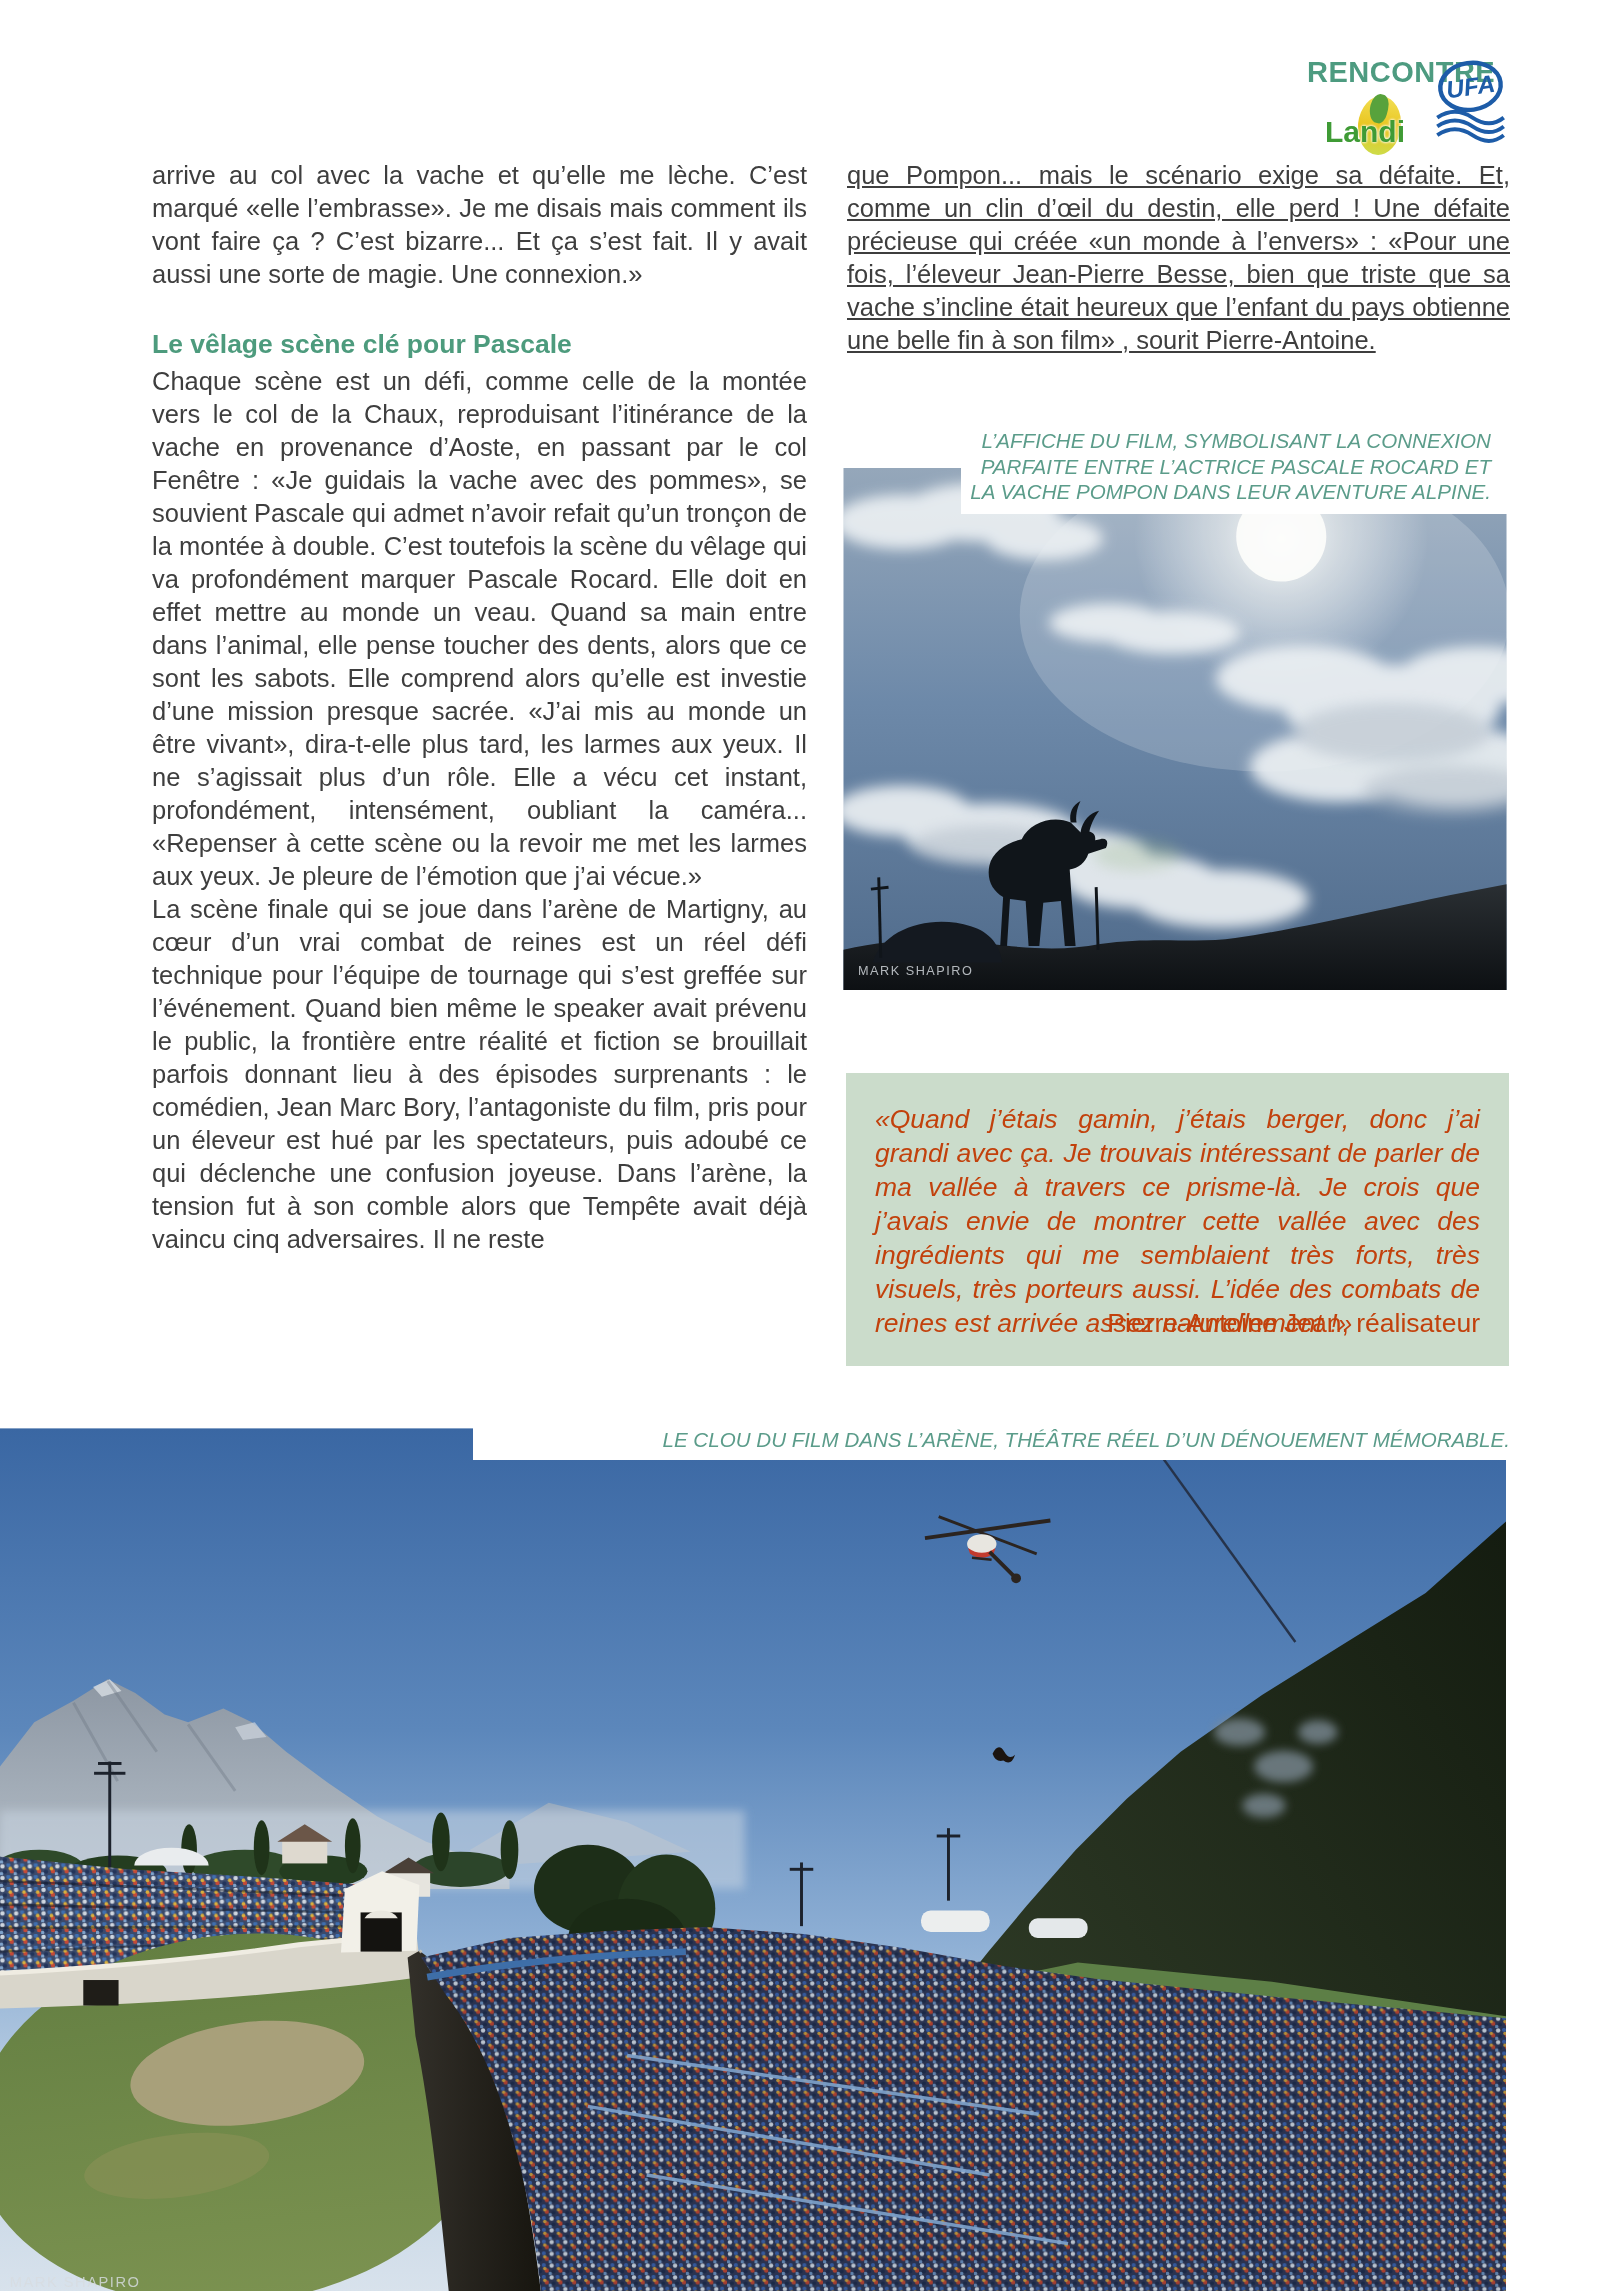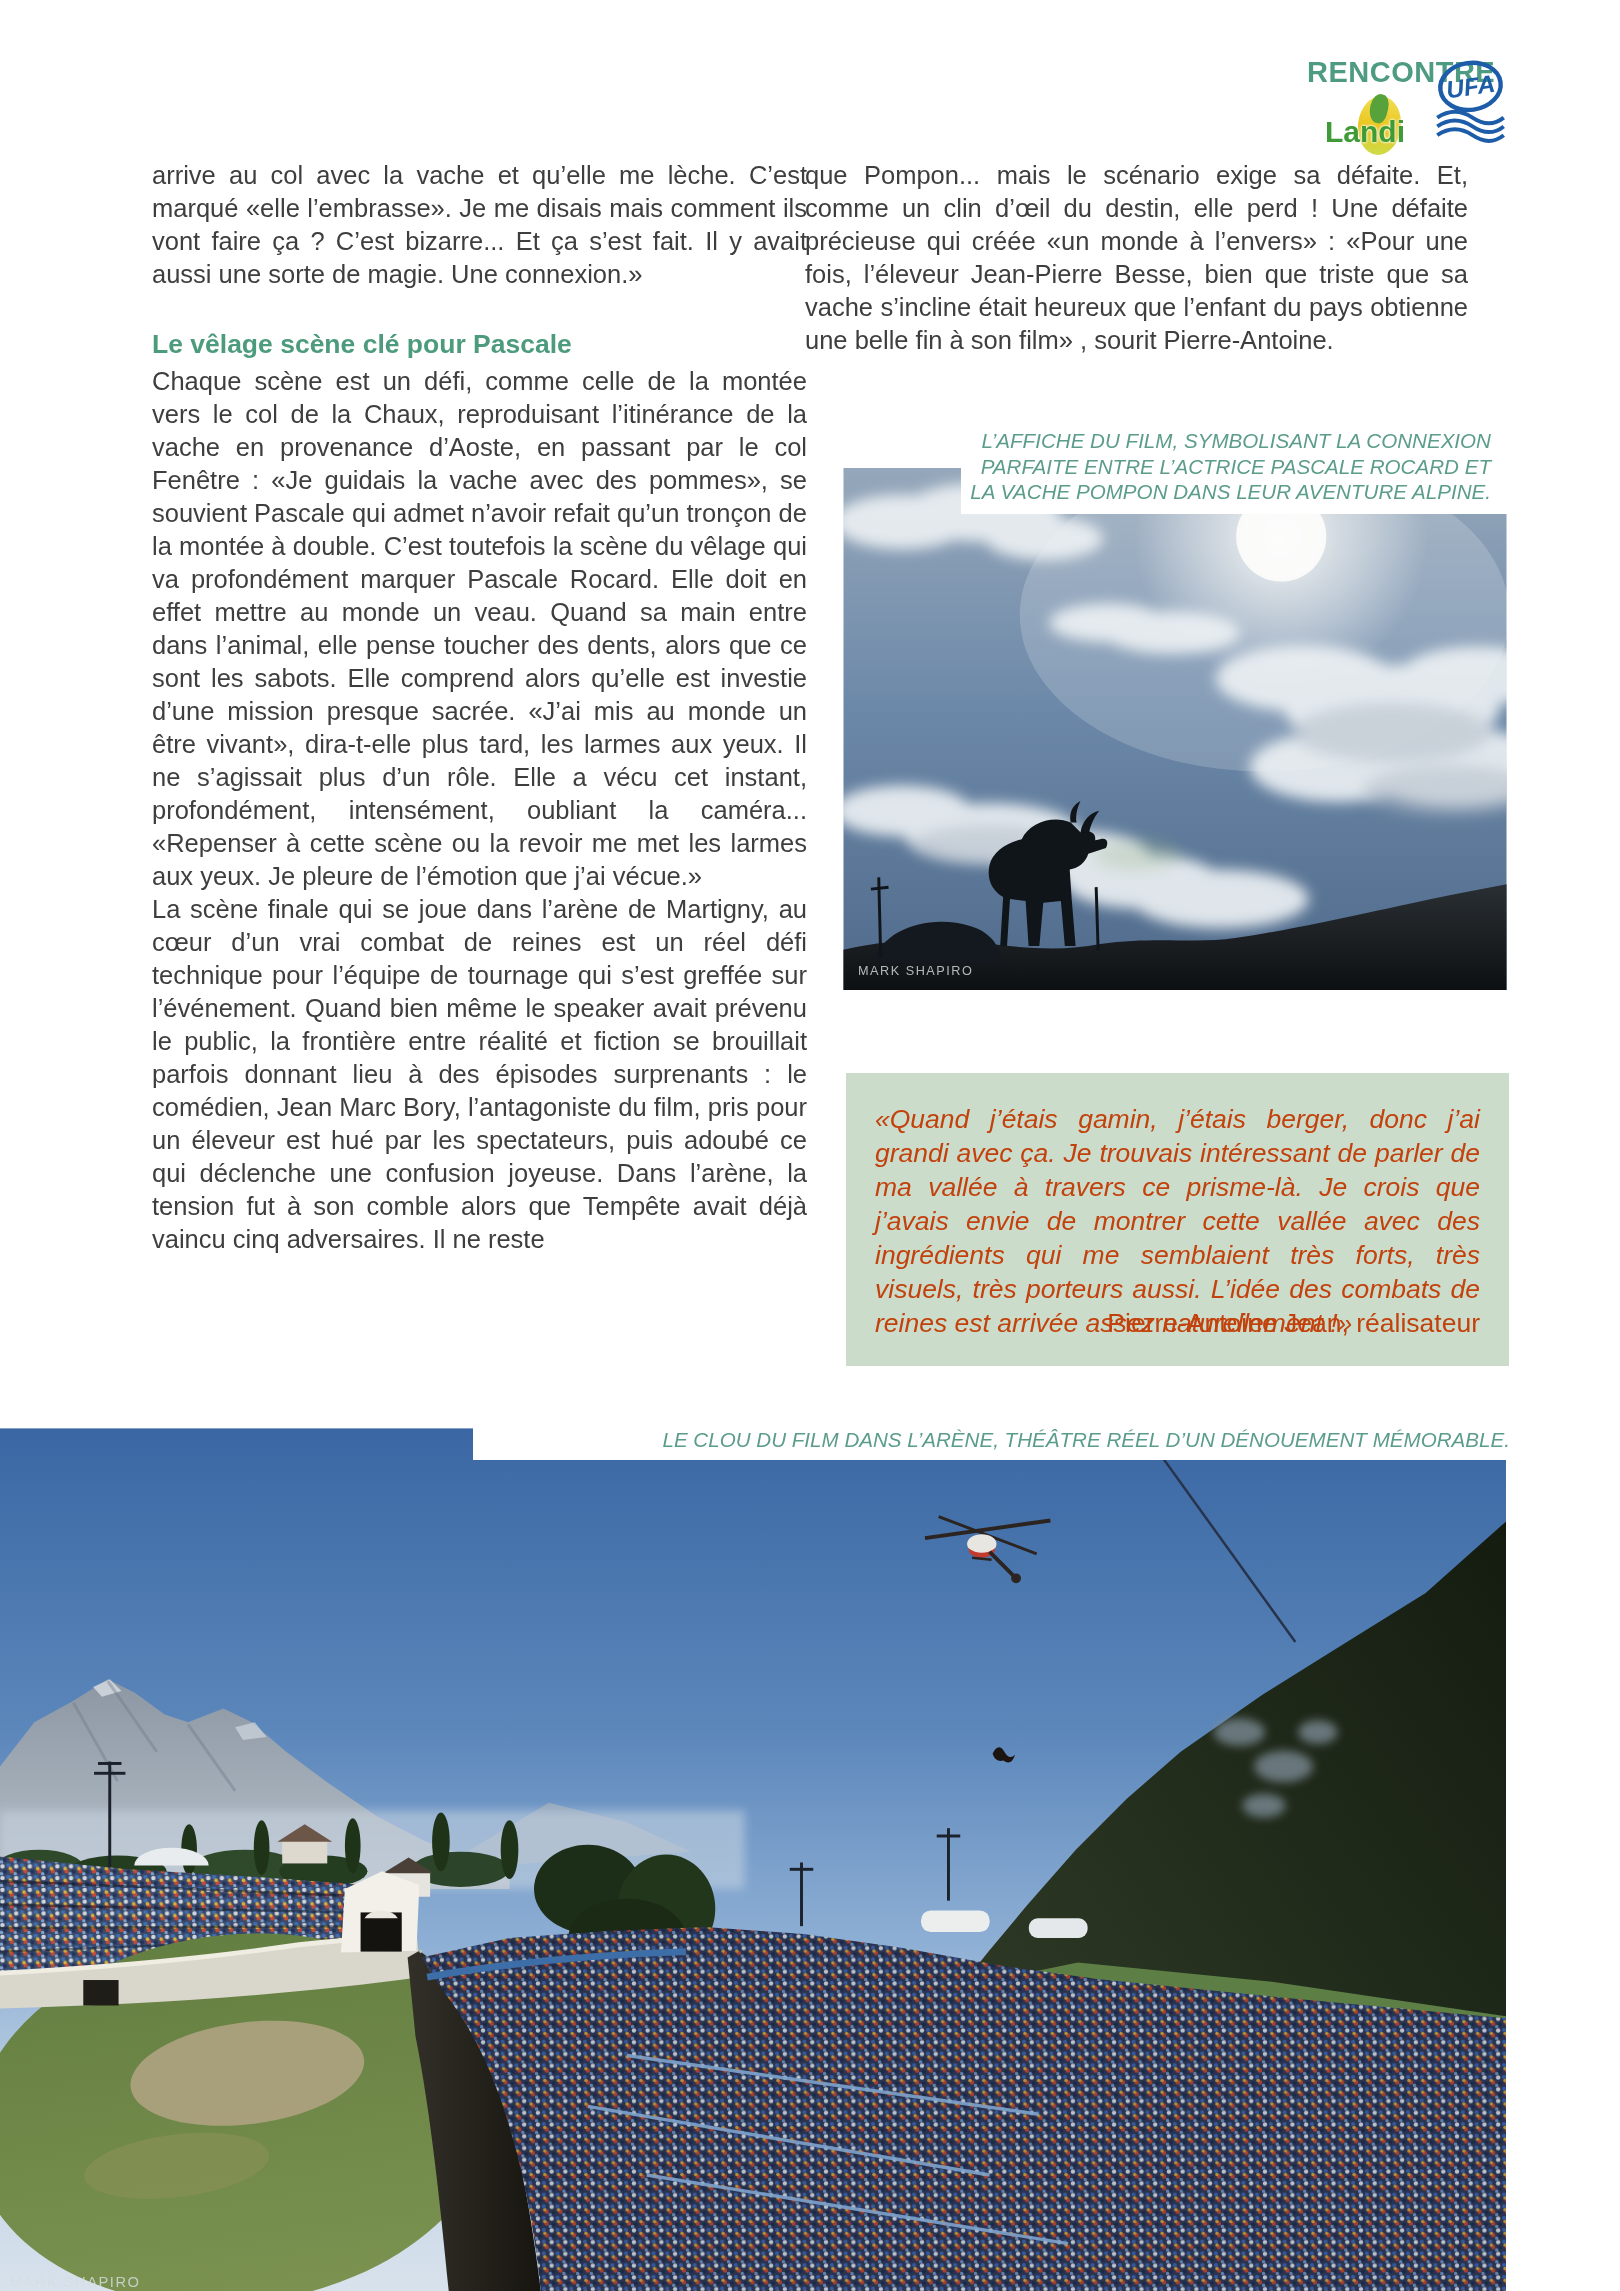--- a/index.html
+++ b/index.html
@@ -12,21 +12,21 @@
   .landi-blob{position:absolute;left:33px;top:0;width:43px;height:59px;border-radius:50%;
         background:linear-gradient(180deg,#f2df55 0%,#e9c41c 55%,#cddc4a 100%);transform:rotate(6deg);}
   .landi-leaf{position:absolute;left:45px;top:-2px;width:17.6px;height:29px;border-radius:50% 50% 40% 60%;
         background:#58a23c;transform:rotate(14deg);}
   .landi-text{position:absolute;left:0;bottom:7.8px;font-size:30px;font-weight:bold;color:#3f9b35;
         text-shadow:0 0 2.9px #fff,0 0 2.9px #fff;letter-spacing:0;}
   .ufa-logo{position:absolute;left:1435px;top:57px;width:71px;height:88px;}
   
   .col{position:absolute;top:159px;text-align:justify;font-size:25.5px;line-height:33px;}
   .col-left{left:152px;width:655px;}
-  .col-right{left:805px;width:663px;}
+  .col-right{left:847px;width:663px;text-decoration:underline;}
   .col p{margin:0;}
   .col h2{margin:37px 0 4.9px 0;font-size:26.5px;line-height:32px;color:#4d9b7d;font-weight:bold;}
   
   .photo-caption{position:absolute;font-style:italic;color:#5b9c8a;text-align:right;
         font-size:20.6px;line-height:25.5px;background:#ffffff;z-index:5;padding-left:20px;}
   .caption-1{left:961px;top:428px;width:530px;padding:0 15.7px 9.8px 0;}
   .caption-2{left:473px;top:1420px;width:1017px;height:40px;line-height:40px;padding-right:15.7px;
         white-space:nowrap;overflow:hidden;}
   
   .photo{position:absolute;overflow:hidden;}

